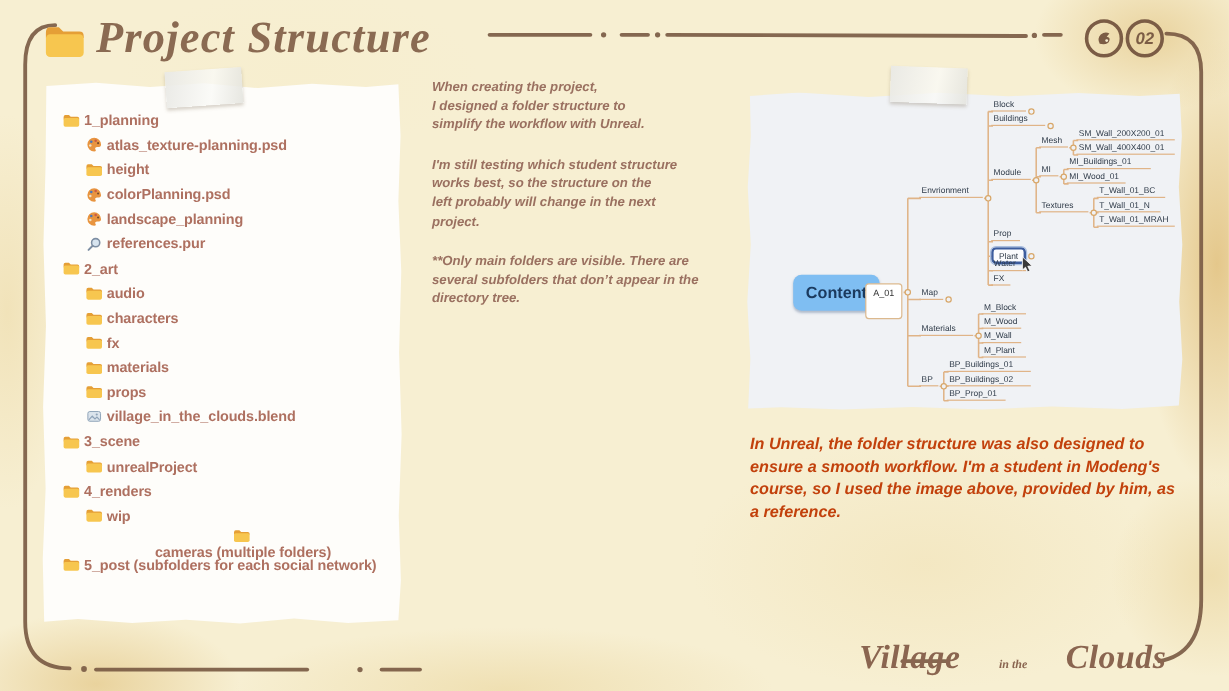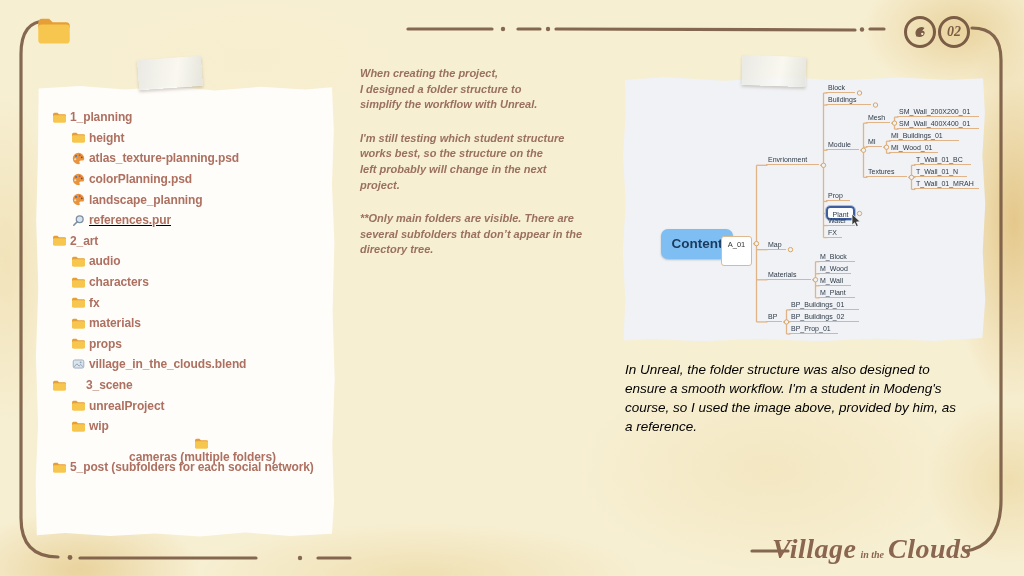--- a/index.html
+++ b/index.html
@@ -22,27 +22,27 @@
   
   .title-bar{position:absolute;left:36px;top:10px;z-index:2;display:flex;align-items:center;}
   .title-folder{width:36px;height:32px;margin-right:8px;margin-top:4px;}
   .page-title{
     font-family:"Liberation Serif",serif;font-style:italic;font-weight:700;
     font-size:37px;color:#8a6a52;letter-spacing:1px;white-space:nowrap;
   }
   .badge{position:absolute;top:16px;width:32px;height:32px;border:3px solid #7b5c45;
     border-radius:50%;box-sizing:border-box;z-index:2;display:flex;align-items:center;justify-content:center;}
   .badge.stamp{left:904px;}
-  .badge.page{left:938px;font-family:Liberation Serif, serif;font-style:italic;font-weight:700;
+  .badge.page{left:938px;font-family:Liberation Sans, sans-serif;font-style:italic;font-weight:700;
     font-size:14px;color:#7b5c45;}
 
   
   .paper{position:absolute;z-index:2;filter:drop-shadow(2px 3px 2px rgba(125,95,55,.35));}
   .paper-left{
-    left:35px;top:85px;width:300px;height:452px;background:#fefdfa;
+    left:35px;top:68px;width:300px;height:452px;background:#fefdfa;
     clip-path:polygon(1.2% .8%,15% .2%,30% 1%,45% .3%,60% 1.2%,75% .4%,90% 1%,99% .5%,99.6% 10%,99% 22%,99.8% 35%,99.2% 50%,99.9% 65%,99.1% 80%,99.7% 92%,99% 99.3%,85% 99.8%,70% 99%,55% 99.9%,40% 99.2%,25% 99.8%,10% 99.1%,.6% 99.6%,.2% 88%,1% 75%,.3% 60%,1.1% 45%,.4% 30%,1% 15%);
     padding-top:22px;box-sizing:border-box;
   }
   .trow{height:20.6px;display:flex;align-items:center;white-space:nowrap;}
   .ticon{display:inline-flex;width:16px;justify-content:center;margin-right:3px;flex:none;}
   .tlabel{font-size:12px;font-weight:700;letter-spacing:-.1px;color:#ae7060;}
 
   
   .note-col{position:absolute;left:360px;top:66px;width:262px;z-index:2;
     font-style:italic;font-weight:700;color:#9a7060;}
@@ -67,23 +67,23 @@
 
   
   .tape{position:absolute;width:64px;height:30px;z-index:3;
     background:linear-gradient(100deg, rgba(233,233,229,.95), rgba(250,250,247,.8) 60%, rgba(228,228,222,.9));
     box-shadow:0 2px 3px rgba(100,80,50,.25);}
   .tape-left{left:138px;top:58px;transform:rotate(-4deg);}
   .tape-right{left:742px;top:56px;transform:rotate(2deg);}
 
   
   .caption{position:absolute;left:625px;top:360px;width:380px;z-index:2;
-    font-style:italic;font-weight:400;color:#000000;font-size:13.5px;line-height:1.42;white-space:pre-line;}
+    font-style:italic;font-weight:700;color:#c2410c;font-size:13.5px;line-height:1.42;white-space:pre-line;}
   .logo{position:absolute;right:52px;top:533px;z-index:2;display:flex;align-items:baseline;
-    font-family:"Liberation Serif",serif;font-style:italic;font-weight:700;color:#8a6550;white-space:nowrap;}
+    font-family:"Liberation Serif",serif;font-style:italic;font-weight:700;color:#8a6550;white-space:nowrap;gap:28px;}
   .logo .big{font-size:28px;letter-spacing:.5px;}
   .logo .tiny{font-size:10px;margin:0 4px;}
 </style>
 </head>
 <body>
 
 <svg class="frame-svg" width="1024" height="576">
   <g stroke="#7b5c45" stroke-width="3.2" fill="none" stroke-linecap="round" opacity=".92">
     <path d="M 46 21 Q 21 21 21 54 L 21 518 Q 21 557 58 557"></path>
     <path d="M 80 558 L 256 558"></path>
@@ -102,63 +102,64 @@
     <circle cx="548" cy="29" r="2.2"></circle>
     <circle cx="862" cy="29.5" r="2.2"></circle>
   </g>
 </svg>
 
 <div class="title-bar">
   <svg class="title-folder" viewBox="0 0 16 14">
     <path d="M1 4 Q1 2 2.6 2 h3.2 l1.6 1.6 h6 Q15 3.6 15 5.2 V6 H1 Z" fill="#e59f36"></path>
     <rect x="1" y="4.6" width="14" height="8.4" rx="1.6" fill="#f7c64f"></rect>
   </svg>
+  <span class="page-title">Project Structure</span>
 </div>
 <div class="badge stamp">
   <svg width="18" height="18" viewBox="0 0 20 20">
     <path d="M6 15 q-2.5-5 1-8.5 q4-3.5 8-1 l-2.5 3 q3.5.5 2.5 3.5 q-1 3.5-5.5 3.5 z" fill="#7b5c45"></path>
     <circle cx="12.5" cy="12" r="1.3" fill="#f7efd2"></circle>
   </svg>
 </div>
 <div class="badge page">02</div>
 
 <div class="paper paper-left">
   <div id="tree">
       <div class="trow" style="padding-left: 16px;">
         <span class="ticon">
           <svg viewBox="0 0 16 14" width="15" height="13">
             <path d="M1 4 Q1 2 2.6 2 h3.2 l1.6 1.6 h6 Q15 3.6 15 5.2 V6 H1 Z" fill="#e59f36"></path>
             <rect x="1" y="4.6" width="14" height="8" rx="1.6" fill="#f7c64f"></rect>
           </svg>
         </span>
         <span class="tlabel">1_planning</span>
-      </div>
-      <div class="trow" style="padding-left: 35px;">
-        <span class="ticon">
-          <svg viewBox="0 0 16 14" width="15" height="13">
-            <path d="M1 4 Q1 2 2.6 2 h3.2 l1.6 1.6 h6 Q15 3.6 15 5.2 V6 H1 Z" fill="#e59f36"></path>
-            <rect x="1" y="4.6" width="14" height="8" rx="1.6" fill="#f7c64f"></rect>
-          </svg>
-        </span>
-        <span class="tlabel">height</span>
       </div>
       <div class="trow" style="padding-left: 35px;">
         <span class="ticon">
           <svg viewBox="0 0 16 16" width="13" height="13">
             <path d="M8 1 A7 7 0 1 0 8 15 c1.6 0 2.1-1.1 1.3-2.1 c-.9-1.1.1-2.4 1.8-2.4 h1.7 C14.4 10.5 15 9.6 15 8 A7 7 0 0 0 8 1 Z" fill="#e8943f"></path>
             <circle cx="5" cy="5" r="1.3" fill="#4a76b8"></circle>
             <circle cx="9.5" cy="4" r="1.3" fill="#cc5a45"></circle>
             <circle cx="4" cy="9" r="1.3" fill="#f2e2c4"></circle>
             <circle cx="12" cy="6.5" r="1.1" fill="#7a4a2b"></circle>
           </svg>
         </span>
         <span class="tlabel">atlas_texture-planning.psd</span>
       </div>
       <div class="trow" style="padding-left: 35px;">
         <span class="ticon">
+          <svg viewBox="0 0 16 14" width="15" height="13">
+            <path d="M1 4 Q1 2 2.6 2 h3.2 l1.6 1.6 h6 Q15 3.6 15 5.2 V6 H1 Z" fill="#e59f36"></path>
+            <rect x="1" y="4.6" width="14" height="8" rx="1.6" fill="#f7c64f"></rect>
+          </svg>
+        </span>
+        <span class="tlabel">height</span>
+      </div>
+      <div class="trow" style="padding-left: 35px;">
+        <span class="ticon">
           <svg viewBox="0 0 16 16" width="13" height="13">
             <path d="M8 1 A7 7 0 1 0 8 15 c1.6 0 2.1-1.1 1.3-2.1 c-.9-1.1.1-2.4 1.8-2.4 h1.7 C14.4 10.5 15 9.6 15 8 A7 7 0 0 0 8 1 Z" fill="#e8943f"></path>
             <circle cx="5" cy="5" r="1.3" fill="#4a76b8"></circle>
             <circle cx="9.5" cy="4" r="1.3" fill="#cc5a45"></circle>
             <circle cx="4" cy="9" r="1.3" fill="#f2e2c4"></circle>
             <circle cx="12" cy="6.5" r="1.1" fill="#7a4a2b"></circle>
           </svg>
         </span>
         <span class="tlabel">colorPlanning.psd</span>
       </div>
@@ -167,21 +168,21 @@
           <svg viewBox="0 0 16 16" width="13" height="13">
             <path d="M8 1 A7 7 0 1 0 8 15 c1.6 0 2.1-1.1 1.3-2.1 c-.9-1.1.1-2.4 1.8-2.4 h1.7 C14.4 10.5 15 9.6 15 8 A7 7 0 0 0 8 1 Z" fill="#e8943f"></path>
             <circle cx="5" cy="5" r="1.3" fill="#4a76b8"></circle>
             <circle cx="9.5" cy="4" r="1.3" fill="#cc5a45"></circle>
             <circle cx="4" cy="9" r="1.3" fill="#f2e2c4"></circle>
             <circle cx="12" cy="6.5" r="1.1" fill="#7a4a2b"></circle>
           </svg>
         </span>
         <span class="tlabel">landscape_planning</span>
       </div>
-      <div class="trow" style="padding-left: 35px; text-decoration: underline;">
+      <div class="trow" style="padding-left: 35px;">
         <span class="ticon">
           <svg viewBox="0 0 16 16" width="13" height="13">
             <circle cx="9.5" cy="6.5" r="4.2" fill="#d7e4ef" stroke="#7d8ea3" stroke-width="1.6"></circle>
             <line x1="6.4" y1="9.6" x2="2.2" y2="13.8" stroke="#7d8ea3" stroke-width="2" stroke-linecap="round"></line>
           </svg>
         </span>
         <span class="tlabel">references.pur</span>
       </div>
       <div class="trow" style="padding-left: 16px;">
         <span class="ticon">
@@ -240,37 +241,46 @@
       <div class="trow" style="padding-left: 35px;">
         <span class="ticon">
           <svg viewBox="0 0 16 14" width="13" height="12">
             <rect x="1.5" y="2" width="13" height="10" rx="2" fill="#dbe4ec" stroke="#8fa3b8"></rect>
             <path d="M2.5 10.5 L6 6.8 L8.8 9.5 L10.8 7.6 L13.5 10.5" fill="none" stroke="#8fa3b8" stroke-width="1.2"></path>
             <circle cx="10.6" cy="5" r="1.1" fill="#8fa3b8"></circle>
           </svg>
         </span>
         <span class="tlabel">village_in_the_clouds.blend</span>
       </div>
-      <div class="trow" style="padding-left: 16px; gap: 16px;">
+      <div class="trow" style="padding-left: 16px;">
         <span class="ticon">
           <svg viewBox="0 0 16 14" width="15" height="13">
             <path d="M1 4 Q1 2 2.6 2 h3.2 l1.6 1.6 h6 Q15 3.6 15 5.2 V6 H1 Z" fill="#e59f36"></path>
             <rect x="1" y="4.6" width="14" height="8" rx="1.6" fill="#f7c64f"></rect>
           </svg>
         </span>
         <span class="tlabel">3_scene</span>
       </div>
       <div class="trow" style="padding-left: 35px;">
         <span class="ticon">
           <svg viewBox="0 0 16 14" width="15" height="13">
             <path d="M1 4 Q1 2 2.6 2 h3.2 l1.6 1.6 h6 Q15 3.6 15 5.2 V6 H1 Z" fill="#e59f36"></path>
             <rect x="1" y="4.6" width="14" height="8" rx="1.6" fill="#f7c64f"></rect>
           </svg>
         </span>
         <span class="tlabel">unrealProject</span>
+      </div>
+      <div class="trow" style="padding-left: 16px;">
+        <span class="ticon">
+          <svg viewBox="0 0 16 14" width="15" height="13">
+            <path d="M1 4 Q1 2 2.6 2 h3.2 l1.6 1.6 h6 Q15 3.6 15 5.2 V6 H1 Z" fill="#e59f36"></path>
+            <rect x="1" y="4.6" width="14" height="8" rx="1.6" fill="#f7c64f"></rect>
+          </svg>
+        </span>
+        <span class="tlabel">4_renders</span>
       </div>
       <div class="trow" style="padding-left: 35px;">
         <span class="ticon">
           <svg viewBox="0 0 16 14" width="15" height="13">
             <path d="M1 4 Q1 2 2.6 2 h3.2 l1.6 1.6 h6 Q15 3.6 15 5.2 V6 H1 Z" fill="#e59f36"></path>
             <rect x="1" y="4.6" width="14" height="8" rx="1.6" fill="#f7c64f"></rect>
           </svg>
         </span>
         <span class="tlabel">wip</span>
       </div>

